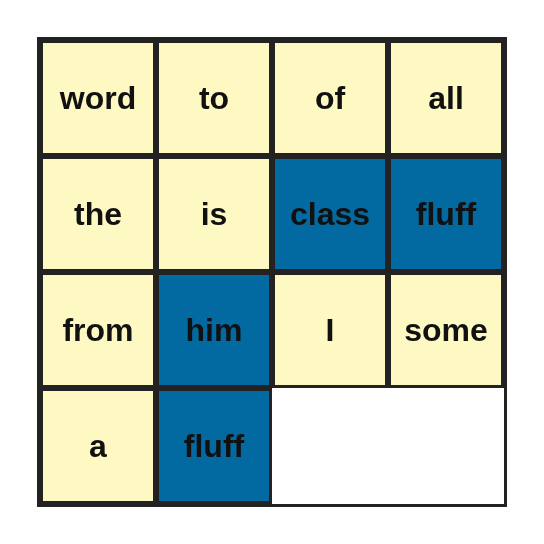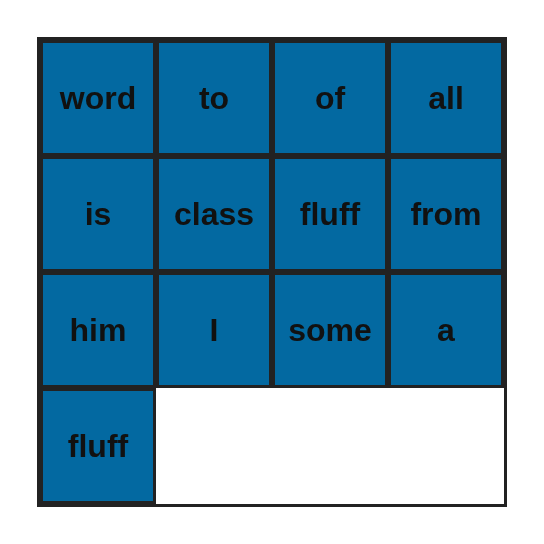--- a/index.html
+++ b/index.html
@@ -21,31 +21,32 @@
     .cell {
       border: 3px solid #222;
       display: flex;
       align-items: center;
       justify-content: center;
       font-size: 2rem;
       font-weight: 900;
       color: #111;
       cursor: default;
     }
-    .yellow { background-color: #0369a1; }
+    .yellow { background-color: #fef9c3; }
     .blue   { background-color: #0369a1; }
   </style>
 </head>
 <body>
 
 <div class="grid-container">
 <div class="cell yellow">word</div>
     <div class="cell yellow">to</div>
     <div class="cell yellow">of</div>
     <div class="cell yellow">all</div>
+    <div class="cell yellow">the</div>
     <div class="cell yellow">is</div>
     <div class="cell blue">class</div>
     <div class="cell blue">fluff</div>
     <div class="cell yellow">from</div>
     <div class="cell blue">him</div>
     <div class="cell yellow">I</div>
     <div class="cell yellow">some</div>
     <div class="cell yellow">a</div>
     <div class="cell blue">fluff</div>
   </div>

